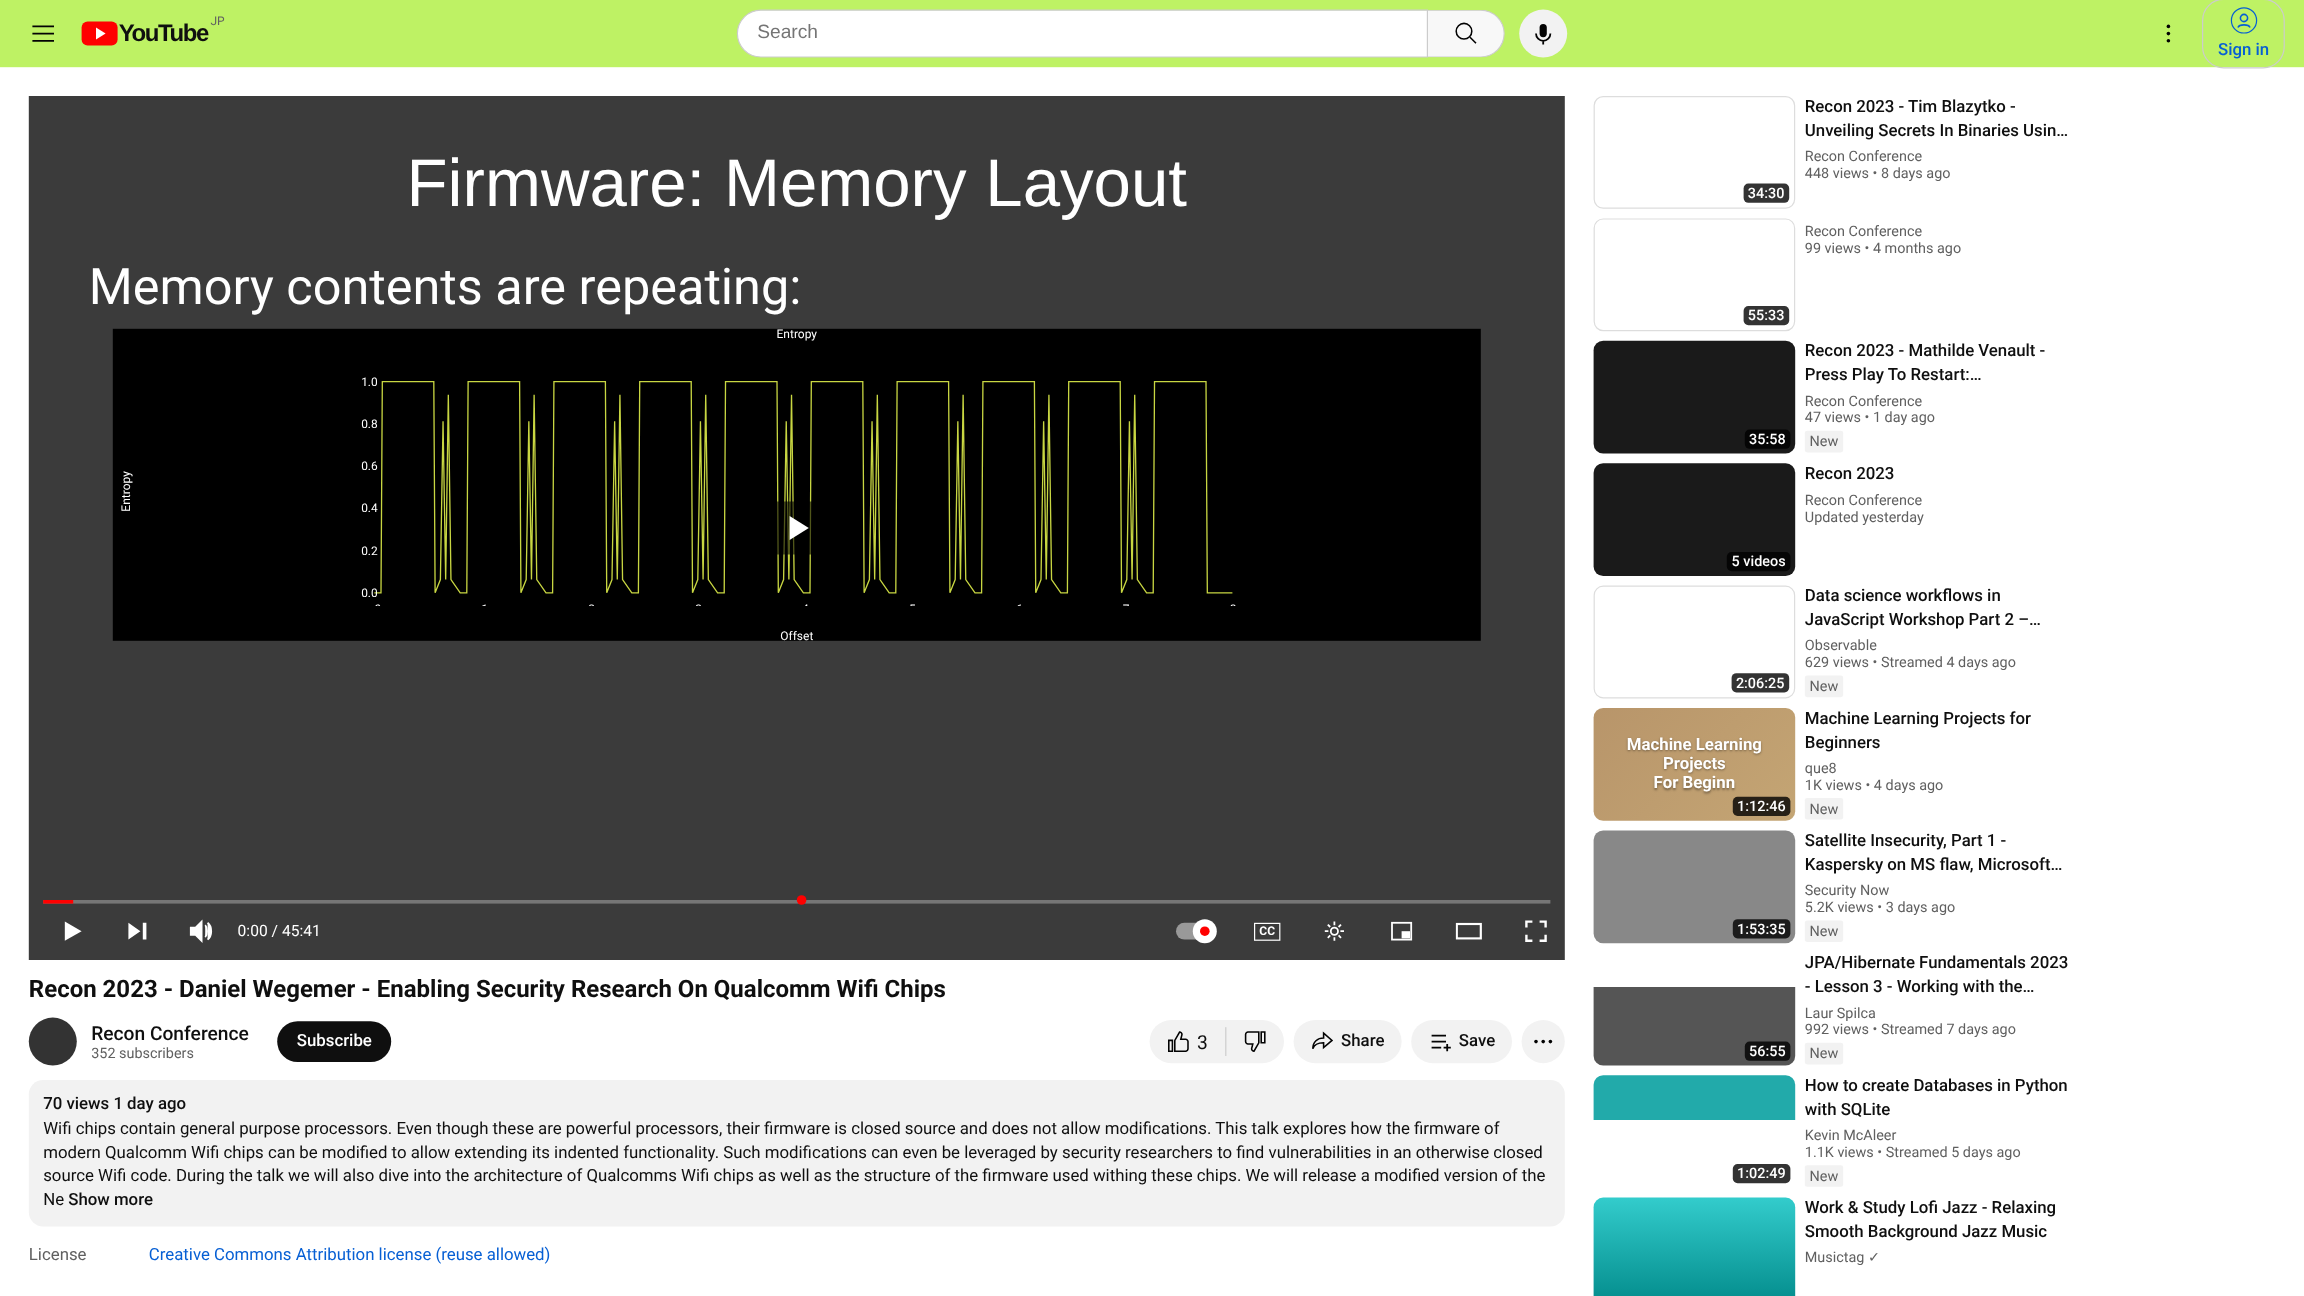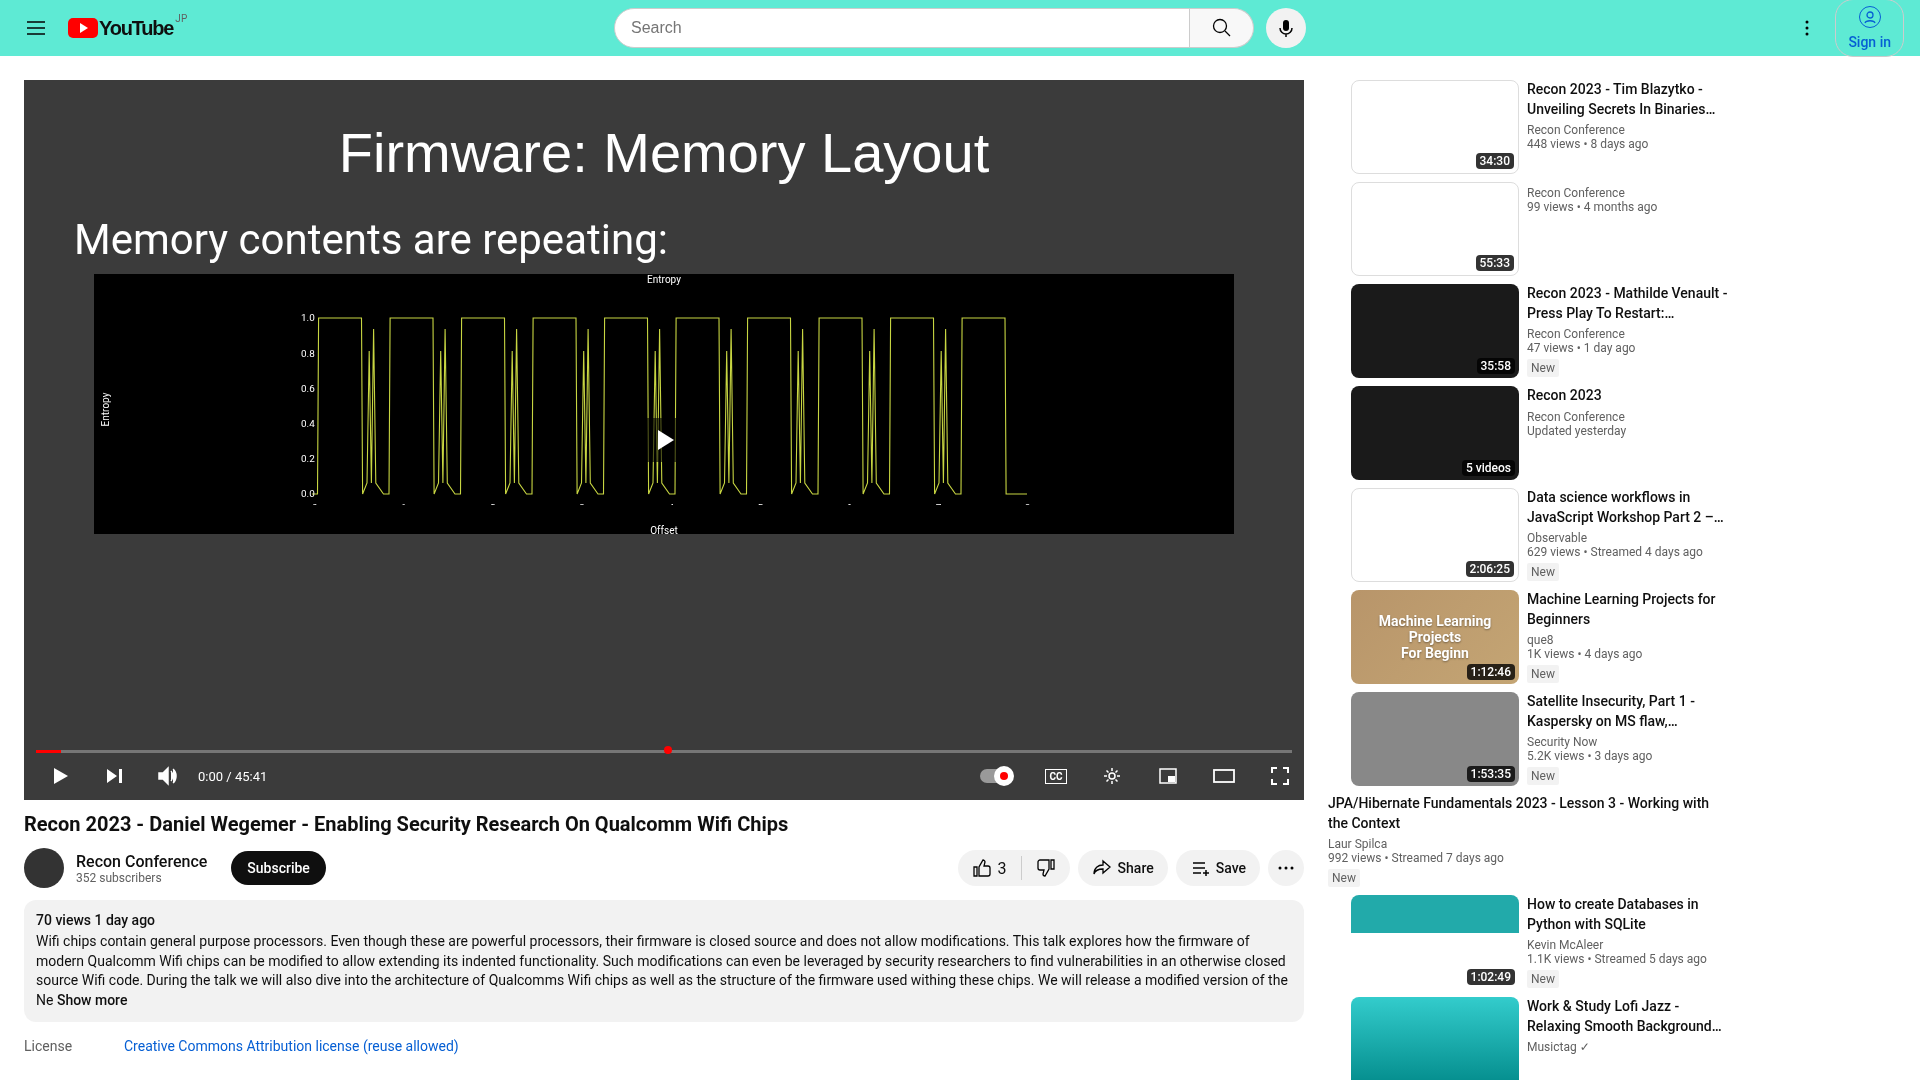--- a/index.html
+++ b/index.html
@@ -1,17 +1,17 @@
 <!DOCTYPE html>
 <html><head>
 <meta charset="utf-8">
 <style>
 * { margin: 0; padding: 0; box-sizing: border-box; }
 body { font-family: Roboto, Arial, sans-serif; background: #fff; color: #0f0f0f; overflow-x: hidden; }
-.header { display: flex; align-items: center; height: 56px; padding: 0 16px; position: fixed; top: 0; left: 0; right: 0; background: #5eead4; z-index: 100; }
+.header { display: flex; align-items: center; height: 56px; padding: 0 16px; position: fixed; top: 0; left: 0; right: 0; background: #bef264; z-index: 100; }
 .header-start { display: flex; align-items: center; min-width: 180px; }
 .menu-btn { width: 40px; height: 40px; display: flex; align-items: center; justify-content: center; cursor: pointer; border-radius: 50%; }
 .logo-wrap { display: flex; align-items: center; margin-left: 12px; position: relative; }
 .logo-yt { width: 30px; height: 20px; background: #ff0000; border-radius: 5px; display: flex; align-items: center; justify-content: center; }
 .logo-yt::after { content: ''; border-left: 8px solid white; border-top: 5px solid transparent; border-bottom: 5px solid transparent; margin-left: 2px; }
 .logo-text { font-weight: bold; font-size: 20px; letter-spacing: -1.2px; margin-left: 1px; font-family: Arial; }
 .logo-sup { font-size: 10px; color: #606060; position: absolute; top: -4px; right: -14px; }
 .header-center { flex: 1; display: flex; justify-content: center; max-width: 720px; margin: 0 auto; }
 .search-wrap { display: flex; flex: 1; max-width: 640px; }
 .search-input { flex: 1; height: 40px; border: 1px solid #ccc; border-radius: 40px 0 0 40px; padding: 0 16px; font-size: 16px; outline: none; }
@@ -63,21 +63,21 @@
 .desc-text { margin-top: 4px; line-height: 1.4; }
 .show-more { font-weight: 500; cursor: pointer; }
 .license-row { display: flex; margin-top: 16px; font-size: 14px; }
 .license-label { width: 100px; color: #606060; }
 .license-link { color: #065fd4; cursor: pointer; }
 .comments-row { display: flex; align-items: center; gap: 32px; margin-top: 24px; }
 .comments-count { font-size: 16px; font-weight: 500; }
 .sort-btn { display: flex; align-items: center; gap: 8px; font-size: 14px; font-weight: 500; cursor: pointer; }
 .secondary { width: 402px; flex-shrink: 0; }
 .related-item { display: flex; gap: 8px; margin-bottom: 8px; }
-.rel-thumb { width: 168px; height: 94px; background: #ccc; border-radius: 8px; position: relative; flex-shrink: 0; overflow: hidden; margin-left: 23px; }
+.rel-thumb { width: 168px; height: 94px; background: #ccc; border-radius: 8px; position: relative; flex-shrink: 0; overflow: hidden; }
 .rel-thumb.slide-dark { background: #1a1a1a; }
 .rel-thumb.slide-white { background: #fff; border: 1px solid #ddd; }
 .rel-thumb.slide-ml { background: linear-gradient(135deg,#b8956a,#c4a574); display:flex; align-items:center; justify-content:center; }
 .rel-thumb.slide-ml .ml-text { color:white; font-weight:bold; font-size:14px; text-align:center; text-shadow:0 1px 2px rgba(0,0,0,0.4);}
 .rel-thumb.slide-gray { background: #888; }
 .rel-thumb.slide-jpa { background: linear-gradient(#fff 30%, #555 30%); }
 .rel-thumb.slide-db { background: linear-gradient(#2aa 40%, #fff 40%); }
 .rel-thumb.slide-lofi { background: linear-gradient(#3cc,#088); }
 .rel-duration { position: absolute; bottom: 4px; right: 4px; background: rgba(0,0,0,0.8); color: white; font-size: 12px; padding: 1px 4px; border-radius: 4px; font-weight: 500; }
 .rel-info { flex: 1; min-width: 0; }
@@ -365,20 +365,23 @@
           <div class="rel-duration">1:53:35</div>
         </div>
     <div class="rel-info">
       <div class="rel-title">Satellite Insecurity, Part 1 - Kaspersky on MS flaw, Microsoft Exchange</div>
       <div class="rel-channel">Security Now</div>
       <div class="rel-meta">5.2K views  •  3 days ago</div>
       <div class="new-badge">New</div>
     </div>
       </div>
       <div class="related-item">
+    <div class="rel-thumb slide-jpa">
+          <div class="rel-duration">56:55</div>
+        </div>
     <div class="rel-info">
       <div class="rel-title">JPA/Hibernate Fundamentals 2023 - Lesson 3 - Working with the Context</div>
       <div class="rel-channel">Laur Spilca</div>
       <div class="rel-meta">992 views  •  Streamed 7 days ago</div>
       <div class="new-badge">New</div>
     </div>
       </div>
       <div class="related-item">
     <div class="rel-thumb slide-db">
           <div class="rel-duration">1:02:49</div>

